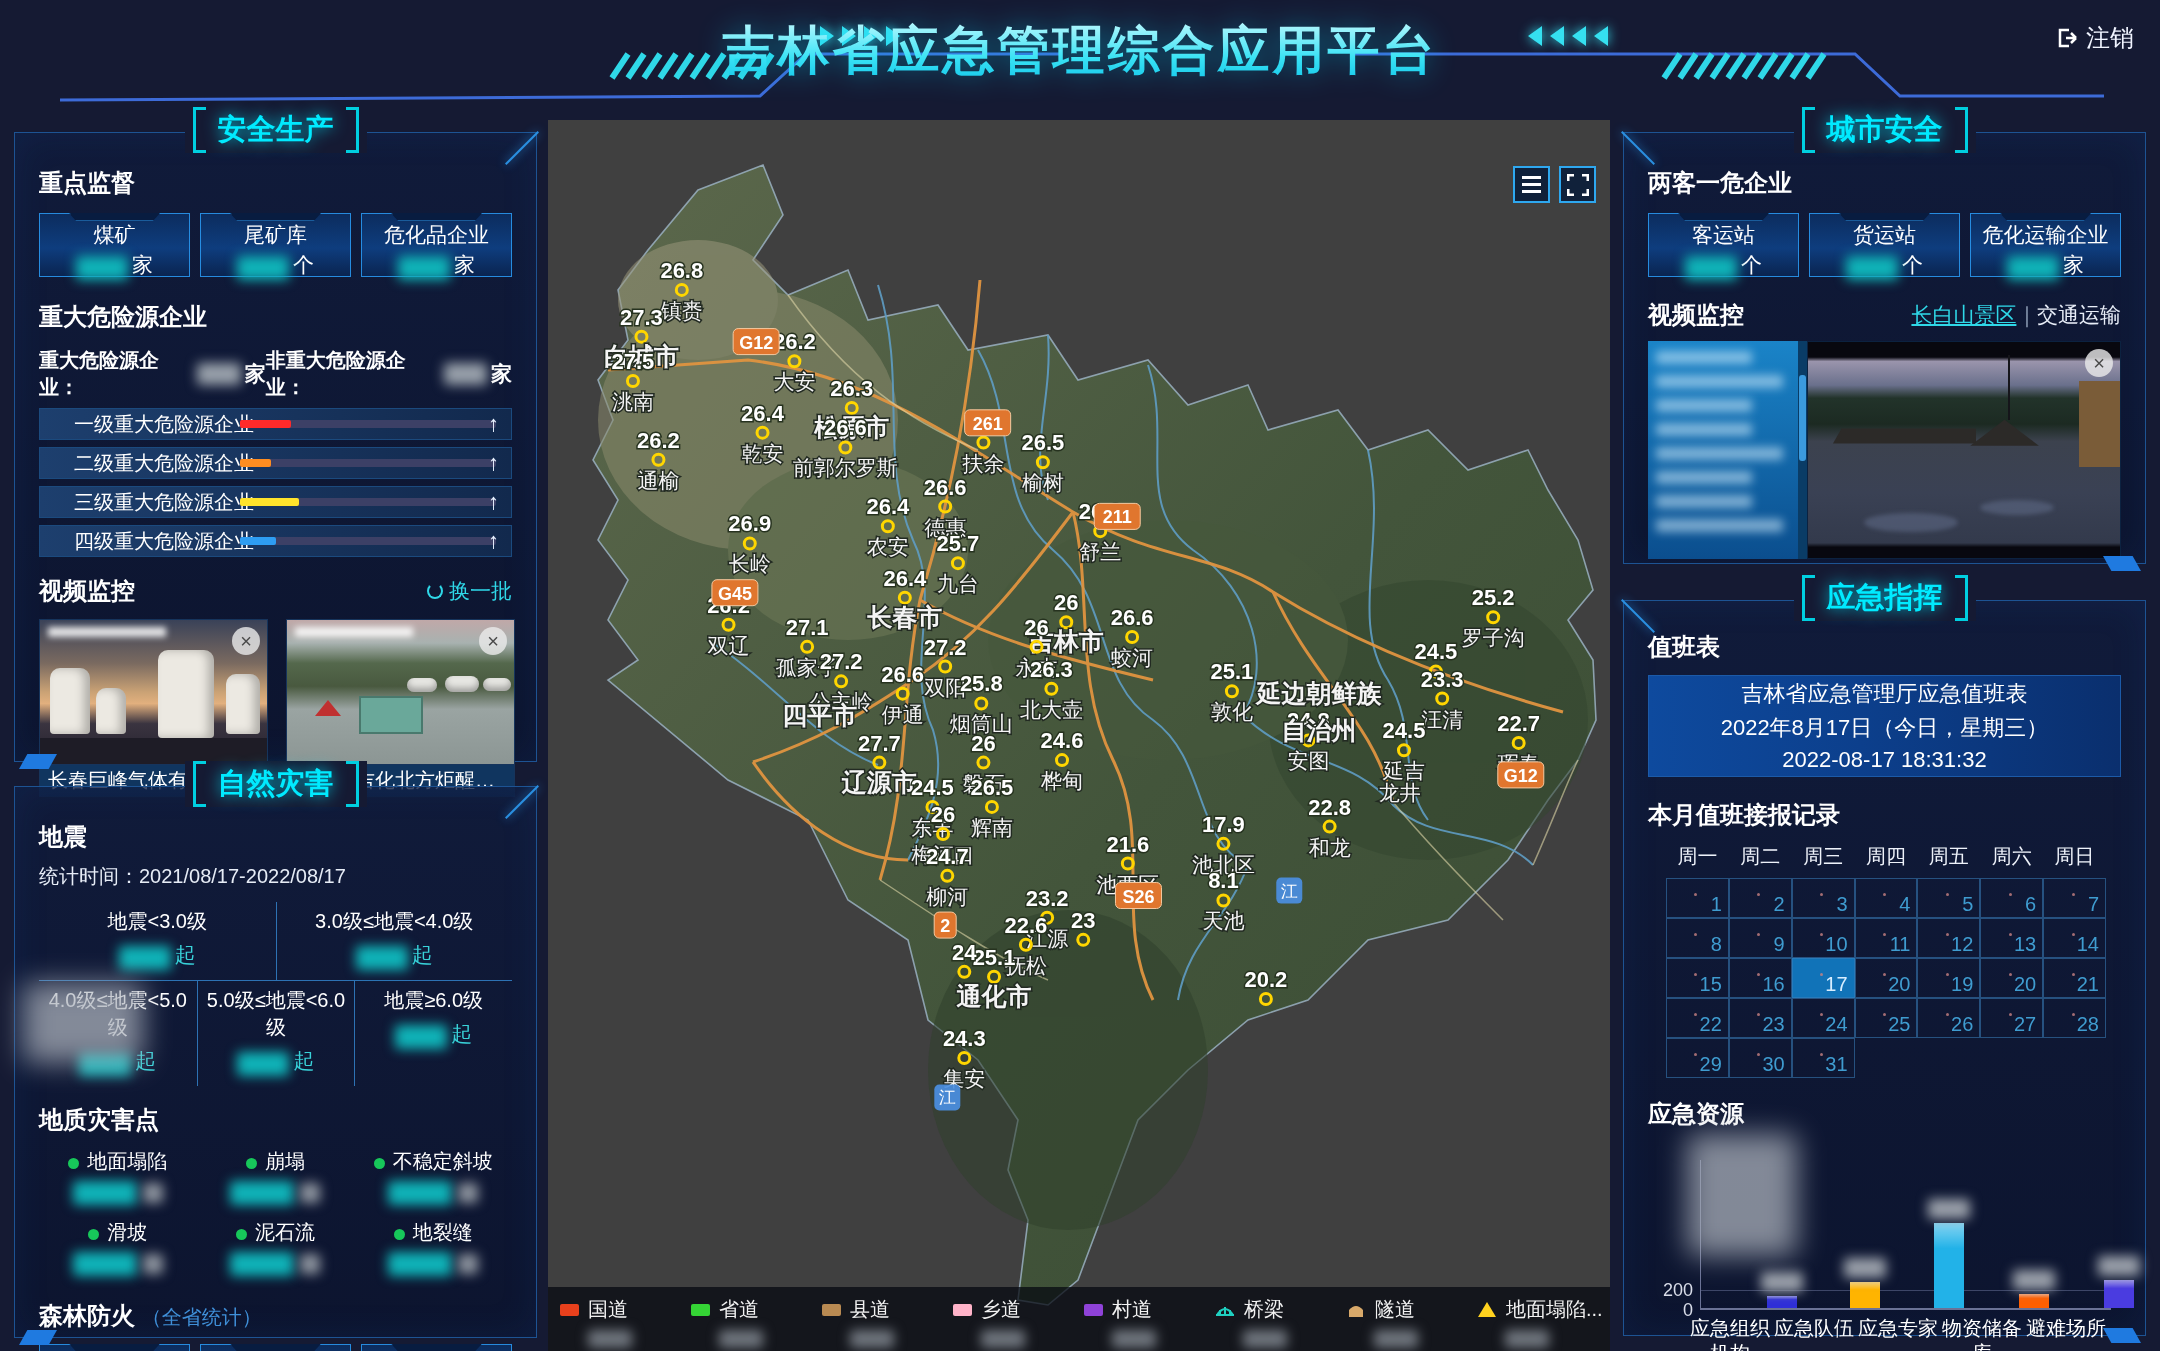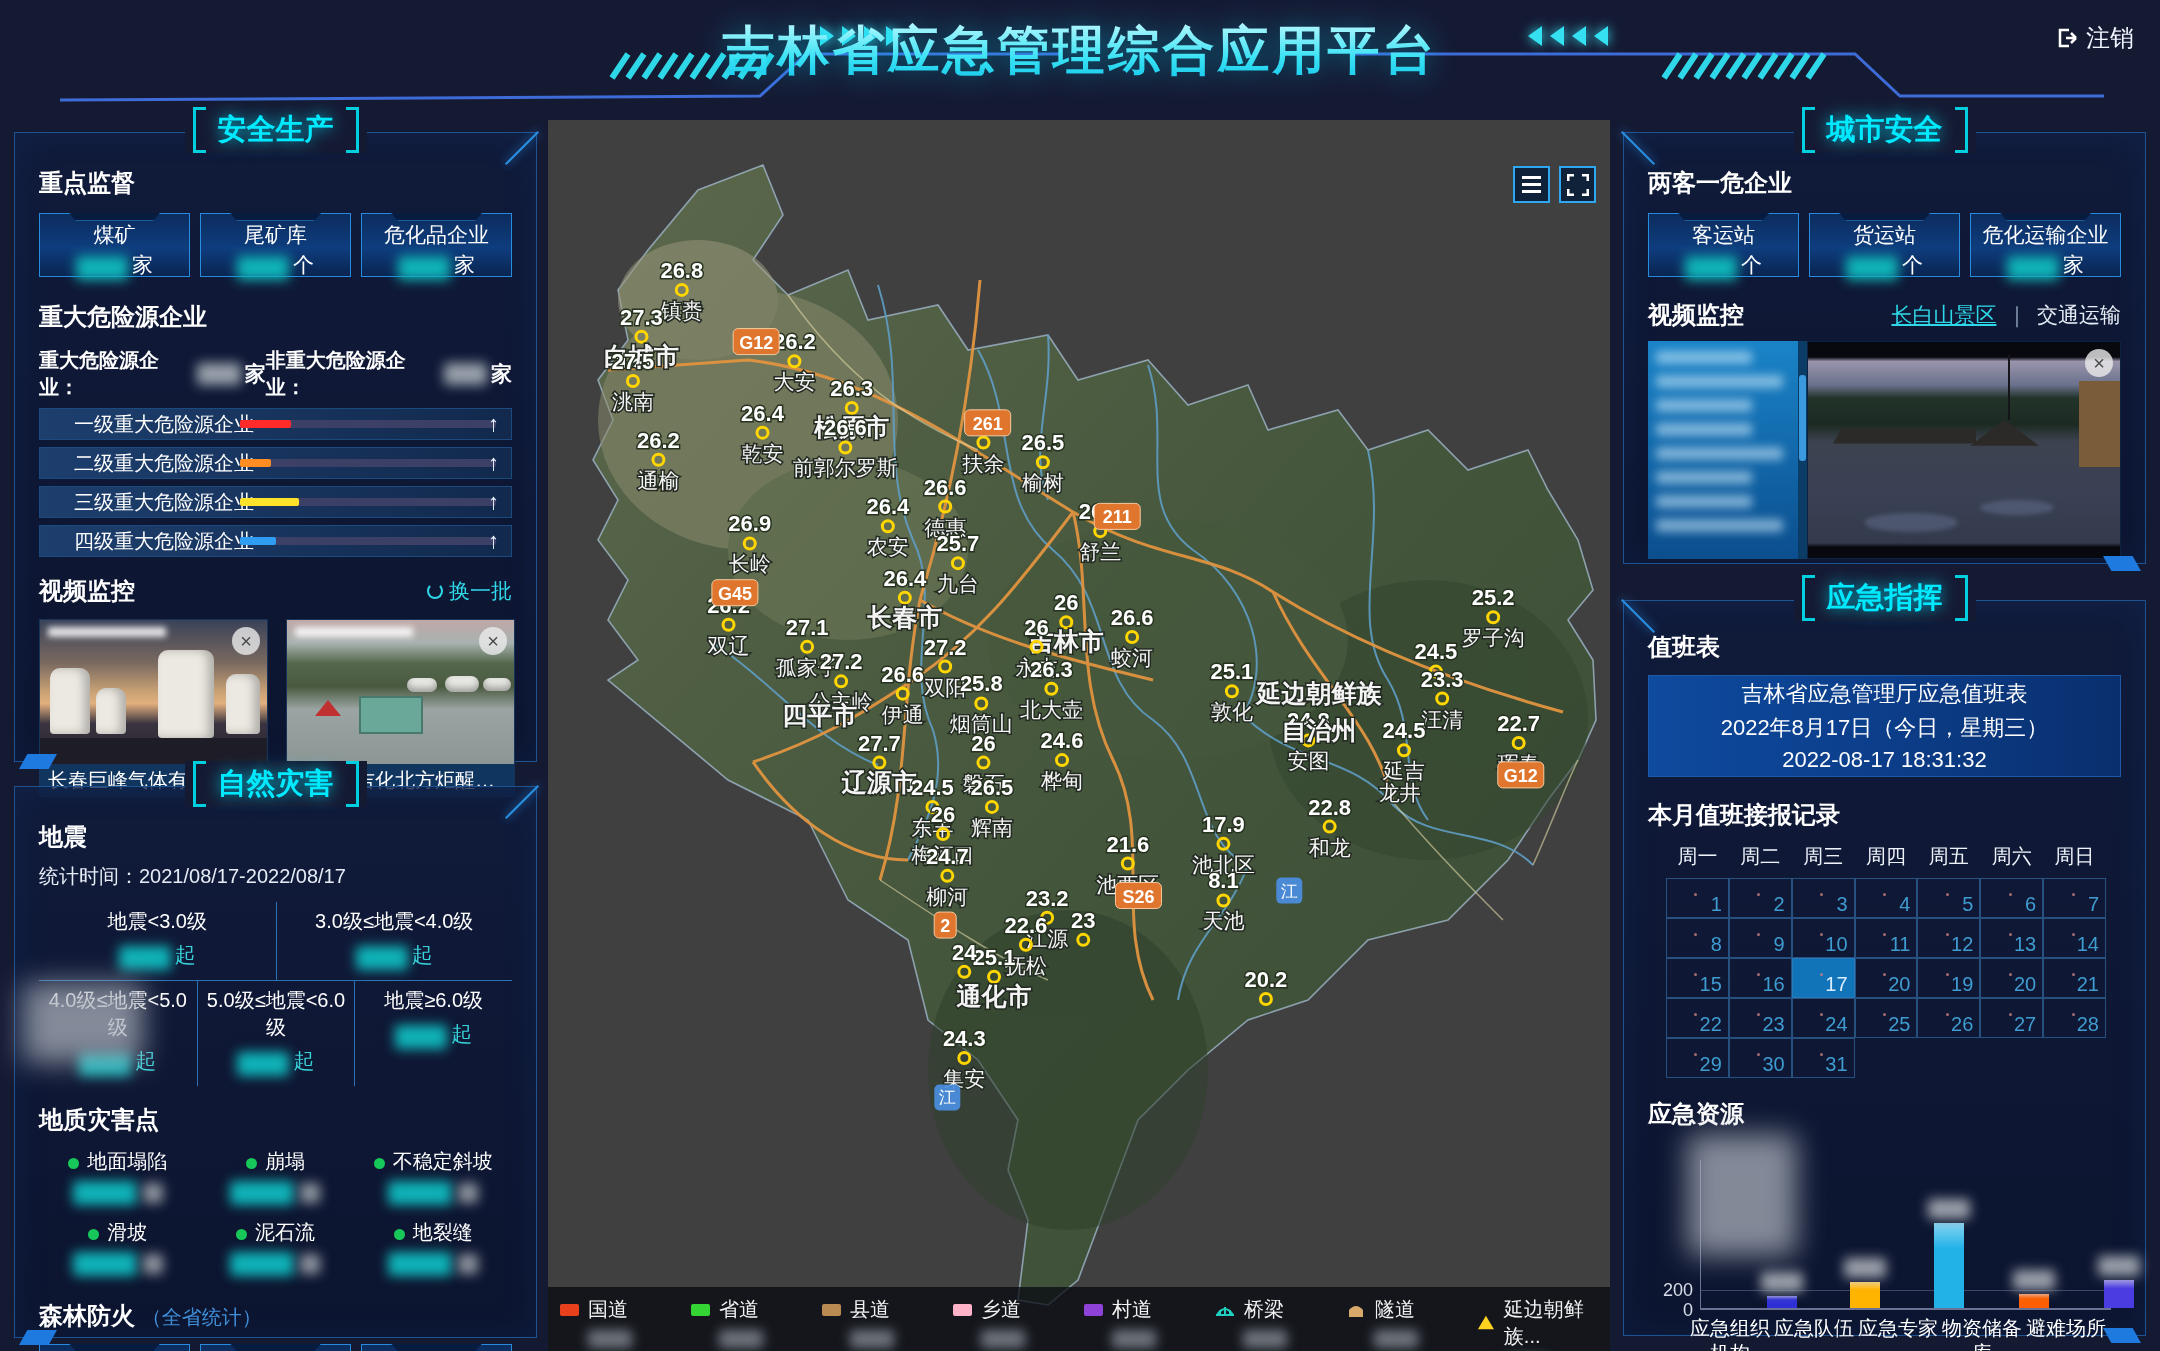--- a/index.html
+++ b/index.html
@@ -84,21 +84,21 @@
   .qcell .ql { font-size:20px; }
   .qcell .qv { margin-top:6px; }
   .geo { display:grid; grid-template-columns:1fr 1fr 1fr; row-gap:14px; margin-top:12px; }
   .gitem { text-align:center; }
   .gdot { display:inline-block; width:11px; height:11px; border-radius:50%; background:#17c75a; margin-right:8px; }
   .glbl { font-size:20px; vertical-align:1px; }
   .gval { margin-top:6px; }
   .blurpatch { position:absolute; background:#aab0ba; filter:blur(14px); opacity:.75; border-radius:8px; pointer-events:none; }
 
   
-  .cv-links { margin-left:auto; display:flex; gap:10px; font-size:21px; }
+  .cv-links { margin-left:auto; display:flex; font-size:21px; }
   .cv-links .lk1 { color:#2fd8e8; text-decoration:underline; cursor:pointer; }
   .cv-links .dv { color:#9fb0c8; }
   .cv-links .lk2 { color:#e8eef8; cursor:pointer; }
   .varea { display:flex; margin-top:10px; height:218px; }
   .vlist { width:150px; background:linear-gradient(180deg,#1a84c8,#0b4e8e); padding:10px 8px; overflow:hidden; }
   .vlist .stripe { height:13px; border-radius:3px; background:rgba(215,240,255,.55); filter:blur(5px); margin-bottom:11px; }
   .vscroll { width:9px; background:#0a3c66; position:relative; }
   .vthumb2 { position:absolute; left:1px; width:7px; height:86px; top:34px; background:#3b9ade; border-radius:3px; cursor:pointer; }
   .vplayer { flex:1; position:relative; background:linear-gradient(180deg,#08080f 0%,#08080f 7%,#9a94ac 9%,#6a708c 20%,#22332a 26%,#1c2a22 38%,#3c424e 46%,#3a4154 70%,#333a4c 93%,#08080f 95%); border:1px solid #0c2240; }
   .roof { position:absolute; background:#2c2a28; }
@@ -449,21 +449,21 @@
             </svg>
             <span>隧道</span>
           </div>
           <div class="li-cnt"></div>
         </div>
         <div class="litem">
           <div class="li-row">
             <svg width="20" height="18" viewBox="0 0 20 18">
               <path d="M10 1 L19 16 H1 Z" fill="#ffd21f"></path>
             </svg>
-            <span>延边朝鲜族...</span>
+            <span>地面塌陷...</span>
           </div>
           <div class="li-cnt"></div>
         </div>
       </div>
   </div>
 
   <section class="panel p-safety">
     <div class="panel-title">
       <span class="brk l"></span>
         <span class="t">安全生产</span>

